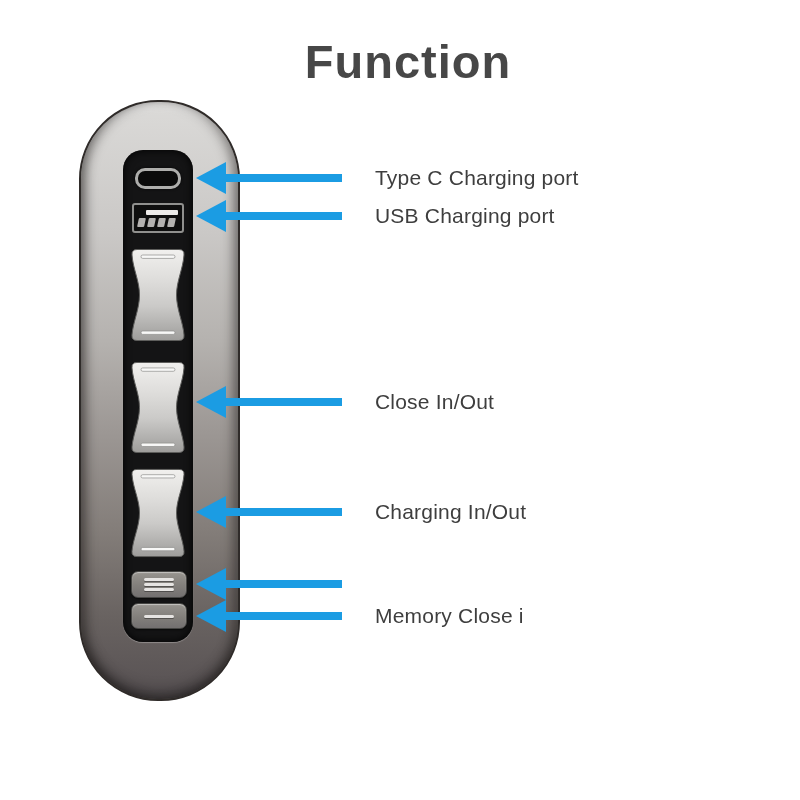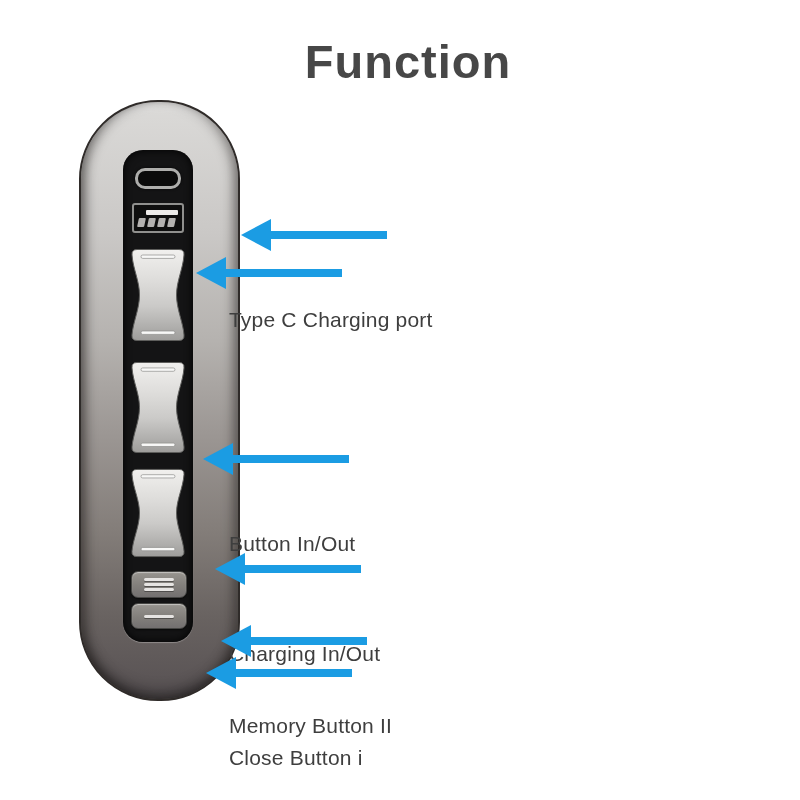--- a/index.html
+++ b/index.html
@@ -58,21 +58,21 @@
     background:linear-gradient(180deg,#97948f 0%,#827f7b 55%,#737070 100%);
     box-shadow:inset 0 1px 1px rgba(255,255,255,0.45), 0 1px 2px rgba(0,0,0,0.6);
     display:flex;flex-direction:column;justify-content:center;align-items:center;gap:2px;
   }
   .mem-2{top:421px;height:25px;}
   .mem-1{top:453px;height:24px;}
   .mem .bar{width:30px;height:3px;background:#e6e4e2;border-radius:1.5px;box-shadow:0 1px 0 rgba(0,0,0,0.35);}
   
   .callout{
     position:absolute;left:196px;height:32px;
-    display:flex;align-items:center;flex-direction:column;
+    display:flex;align-items:center;
   }
   .arrow{display:flex;align-items:center;width:146px;flex:0 0 146px;}
   .arrow .head{
     width:0;height:0;
     border-top:16px solid transparent;border-bottom:16px solid transparent;
     border-right:30px solid var(--color-arrow,#1b9ce3);
   }
   .arrow .shaft{flex:1;height:8px;background:var(--color-arrow,#1b9ce3);}
   .callout .label{
     margin-left:33px;white-space:nowrap;
@@ -150,48 +150,48 @@
         <div class="shaft"></div>
       </div>
     <div class="label">Type C Charging port</div>
   </div>
 
   <div class="callout" style="top:200px">
     <div class="arrow">
         <div class="head"></div>
         <div class="shaft"></div>
       </div>
+    <div class="label">USB Charging port</div>
   </div>
 
 
   <div class="callout" style="top:386px">
     <div class="arrow">
         <div class="head"></div>
         <div class="shaft"></div>
       </div>
-    <div class="label">Button In/Out</div>
+    <div class="label">Close In/Out</div>
   </div>
 
   <div class="callout" style="top:496px">
     <div class="arrow">
         <div class="head"></div>
         <div class="shaft"></div>
       </div>
     <div class="label">Charging In/Out</div>
   </div>
 
   <div class="callout" style="top:568px">
     <div class="arrow">
         <div class="head"></div>
         <div class="shaft"></div>
       </div>
-    <div class="label">Memory Button II</div>
   </div>
 
   <div class="callout" style="top:600px">
     <div class="arrow">
         <div class="head"></div>
         <div class="shaft"></div>
       </div>
-    <div class="label">Close Button i</div>
+    <div class="label">Memory Close i</div>
   </div>
 
 </div>
 
 </body></html>

